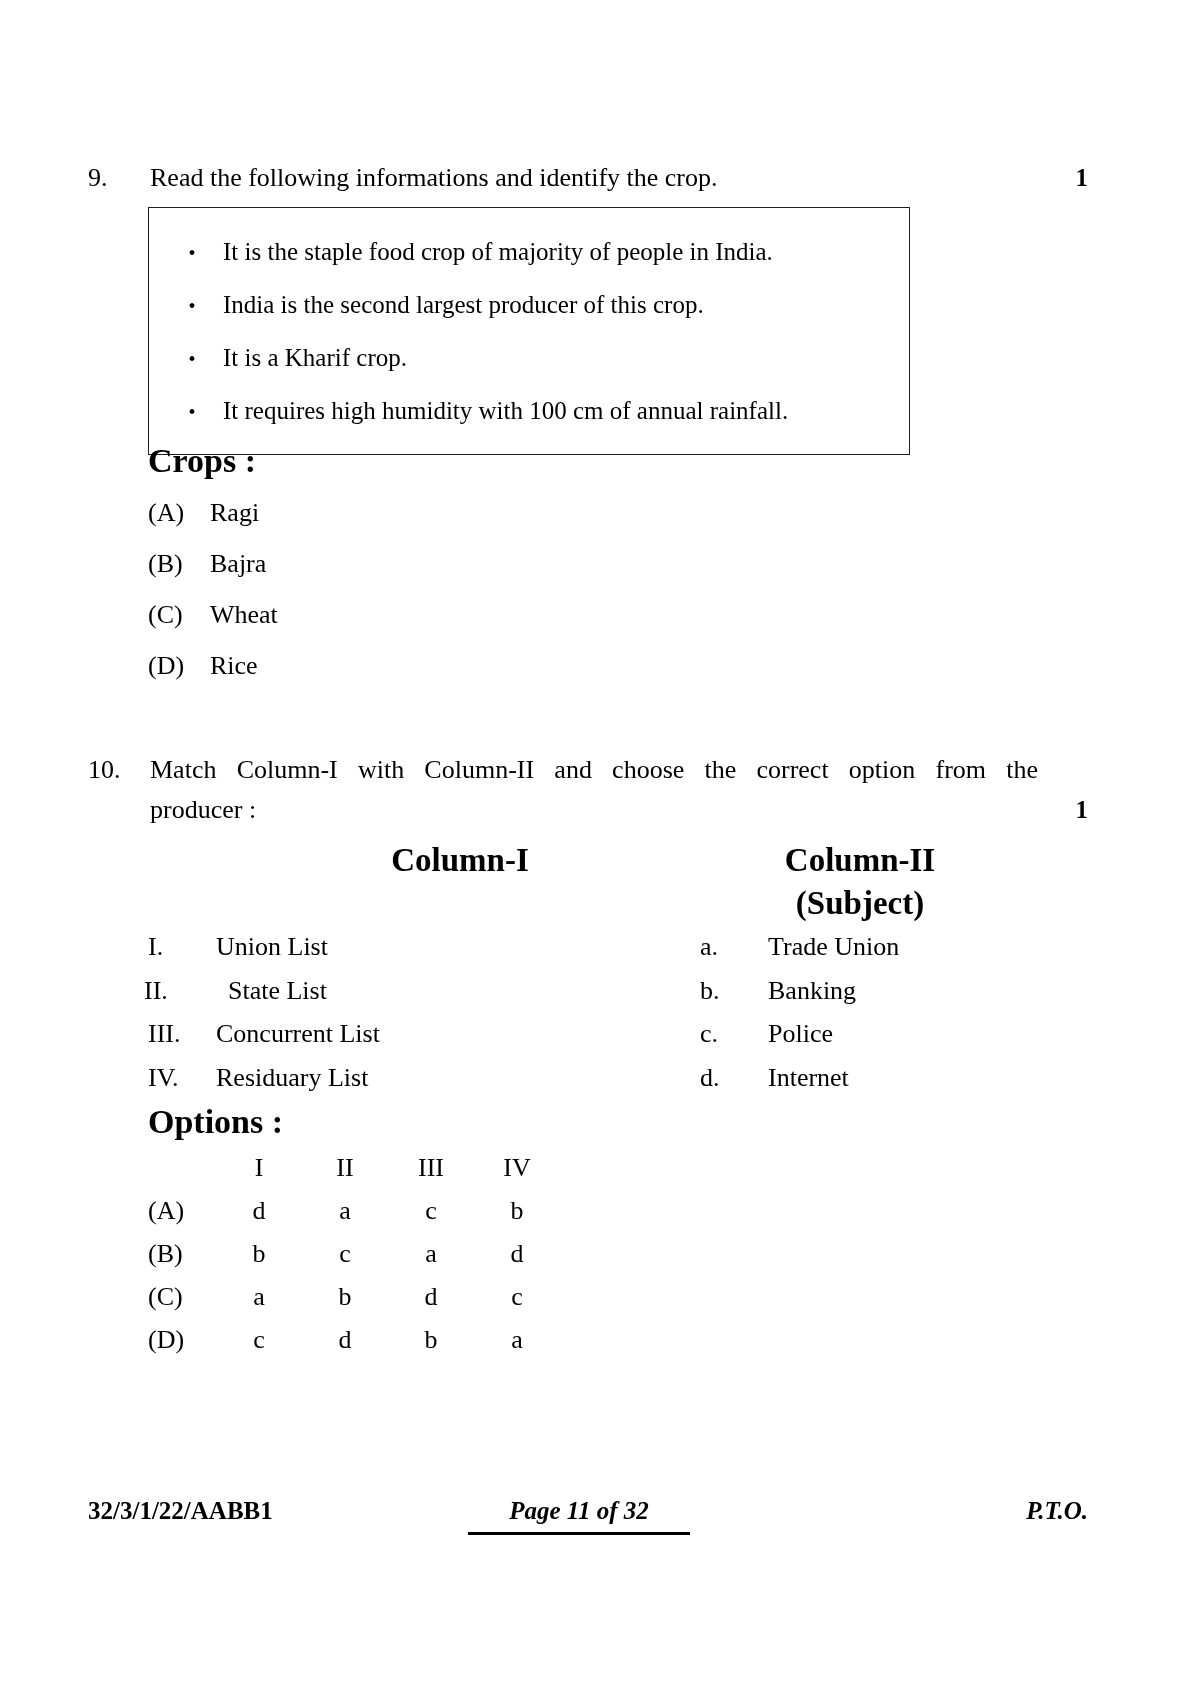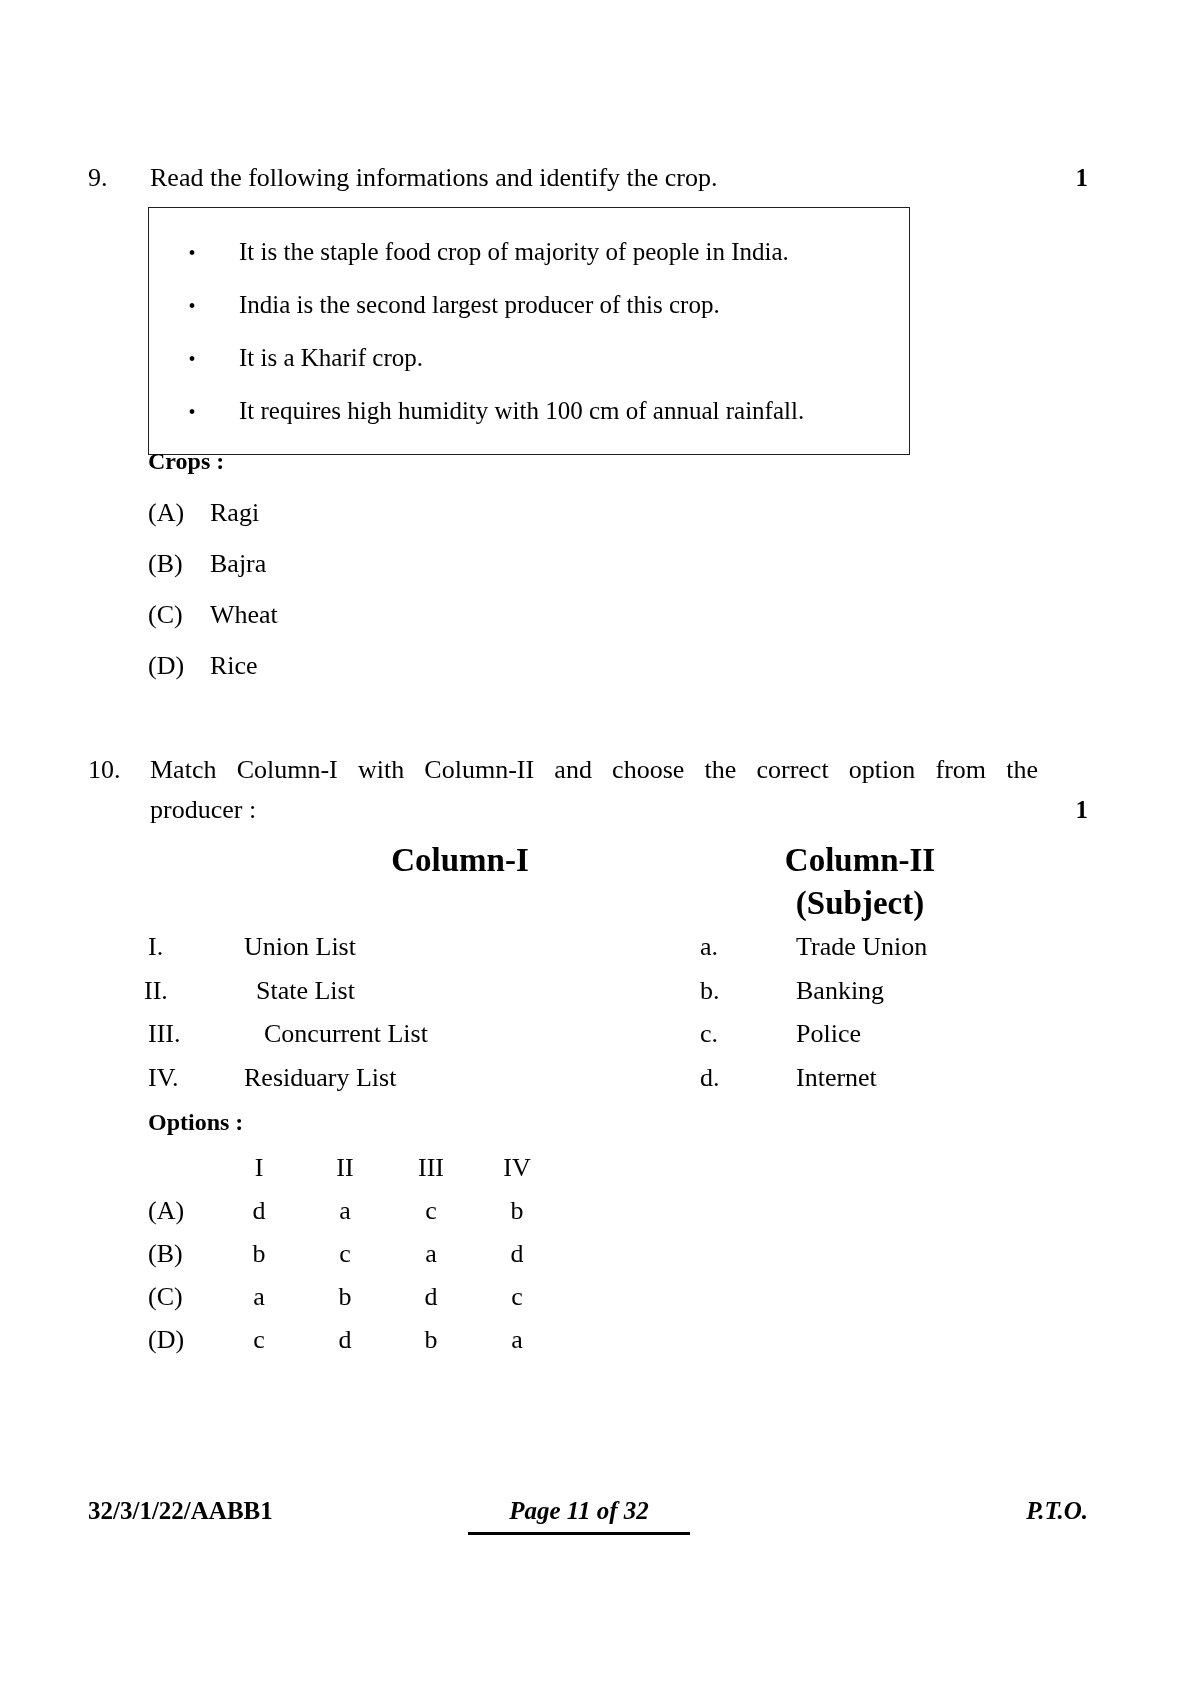--- a/index.html
+++ b/index.html
@@ -78,27 +78,26 @@
   }
   .info-bullet {
     flex: 0 0 62px;
     width: 62px;
     text-align: center;
     font-size: 20px;
     line-height: 52px;
   }
   .info-label {
     flex: 1 1 auto;
-    margin-left: 16px;
   }
 
   
   .sub-head {
     position: absolute;
-    font-size: 24px;
+    font-size: 34px;
     font-weight: bold;
     line-height: 34px;
   }
   .opt-row {
     position: absolute;
     display: flex;
     align-items: baseline;
     font-size: 26px;
     line-height: 34px;
   }
@@ -124,21 +123,20 @@
     align-items: baseline;
     font-size: 26px;
     line-height: 34px;
   }
   .match-key {
     flex: 0 0 68px;
     width: 68px;
   }
   .match-val {
     flex: 1 1 auto;
-    margin-left: 28px;
   }
 
   
   .grid-wrap {
     position: absolute;
     left: 148px;
     top: 1146px;
     width: 420px;
   }
   .grid-row {
@@ -274,21 +272,21 @@
   <div class="col-head" style="left:740px; top:886px; width:240px;">(Subject)</div>
 
   <div class="match-row" style="left:148px; top:930px; width:500px;">
     <span class="match-key">I.</span>
     <span class="match-val">Union List</span>
   </div>
   <div class="match-row" style="left:144px; top:974px; width:500px;gap:16px;">
     <span class="match-key">II.</span>
     <span class="match-val">State List</span>
   </div>
-  <div class="match-row" style="left:148px; top:1017px; width:500px;gap:20px;">
+  <div class="match-row" style="left:148px; top:1017px; width:500px;">
     <span class="match-key">III.</span>
     <span class="match-val">Concurrent List</span>
   </div>
   <div class="match-row" style="left:148px; top:1061px; width:500px;">
     <span class="match-key">IV.</span>
     <span class="match-val">Residuary List</span>
   </div>
 
   <div class="match-row" style="left:700px; top:930px; width:320px;">
     <span class="match-key">a.</span>

